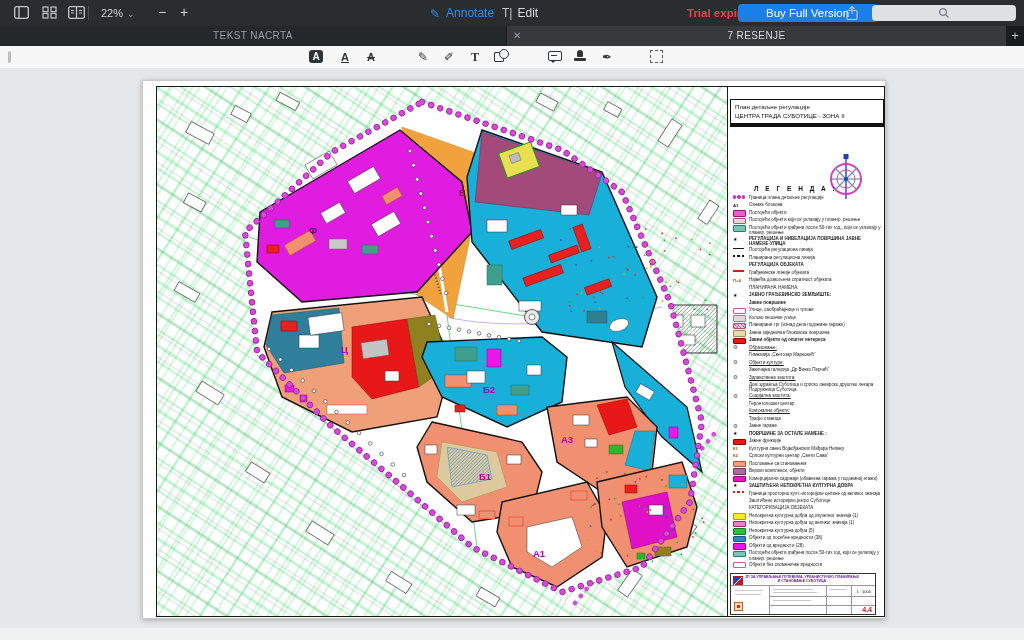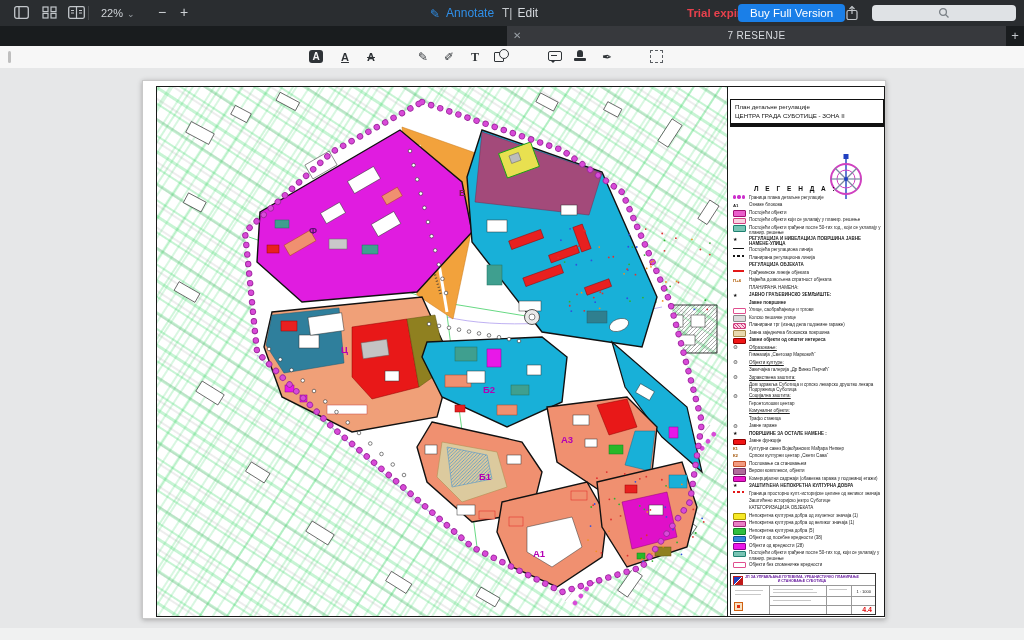--- a/index.html
+++ b/index.html
@@ -12,21 +12,21 @@
   #vsep1{position:absolute;left:88px;top:6px;width:1px;height:14px;background:#4a4d50;}
   #zoomctl{position:absolute;left:101px;top:0;height:26px;color:#cfd3d7;font-size:11px;line-height:26px;text-align:center;}
   #zoomctl .chev{font-size:9px;margin-left:4px;color:#9aa0a6;}
   #zminus{position:absolute;left:158px;top:0;color:#cfd3d7;font-size:14px;line-height:24px;}
   #zplus{position:absolute;left:180px;top:0;color:#cfd3d7;font-size:14px;line-height:24px;}
   #annotate{position:absolute;left:430px;top:0;line-height:26px;color:#2f8fe8;font-size:12px;}
   #annotate .pen{font-size:12px;margin-right:6px;display:inline-block;transform:translateY(1px);}
   #editmode{position:absolute;left:502px;top:0;line-height:26px;color:#d6dade;font-size:12px;text-align:right;}
   #editmode .tglyph{font-size:12px;margin-right:5px;color:#c3c7cb;}
   #trial{position:absolute;left:687px;top:0;line-height:26px;color:#e8414d;font-size:11.5px;font-weight:bold;}
-  #buybtn{position:absolute;left:738px;top:4px;height:18px;line-height:18px;padding:0 12px;background:#1a7fe8;
+  #buybtn{position:absolute;left:738px;top:4px;height:18px;line-height:18px;padding:0 28px;background:#1a7fe8;
           color:#fff;font-size:11.5px;border-radius:4px;}
   #shareic{position:absolute;left:845px;top:5px;}
   #searchbox{position:absolute;left:872px;top:5px;width:144px;height:16px;background:#dfe2e5;border-radius:4px;}
   #searchbox svg{position:absolute;left:66px;top:2px;}
   
   #tabbar{position:absolute;left:0;top:26px;width:1024px;height:20px;background:#191c1e;}
   #tab1{position:absolute;left:0;top:0;width:506px;height:20px;background:#25282b;color:#9aa0a6;
         font-size:10px;text-align:center;line-height:20px;letter-spacing:.4px;}
   #tab2{position:absolute;left:507px;top:0;width:499px;height:20px;background:#37393d;color:#d9dce0;
         font-size:10px;text-align:center;line-height:20px;letter-spacing:.4px;}
@@ -129,20 +129,21 @@
   </span>
   <span id="searchbox" title="">
     <svg width="12" height="12">
         <circle cx="5" cy="5" r="3.4" fill="none" stroke="#7a8086" stroke-width="1.3"></circle>
         <line x1="7.6" y1="7.6" x2="10.5" y2="10.5" stroke="#7a8086" stroke-width="1.3"></line>
       </svg>
   </span>
 </div>
 
 <div id="tabbar">
+  <div id="tab1">TEKST NACRTA</div>
   <div id="tab2">
     <span id="tab2close">✕</span>
     <span>7 RESENJE</span>
   </div>
   <div id="tabplus">+</div>
 </div>
 
 <div id="annobar">
   <span id="annohandle"></span>
 <span class="tool tool-highlight" style="left: 309px;">A</span>

